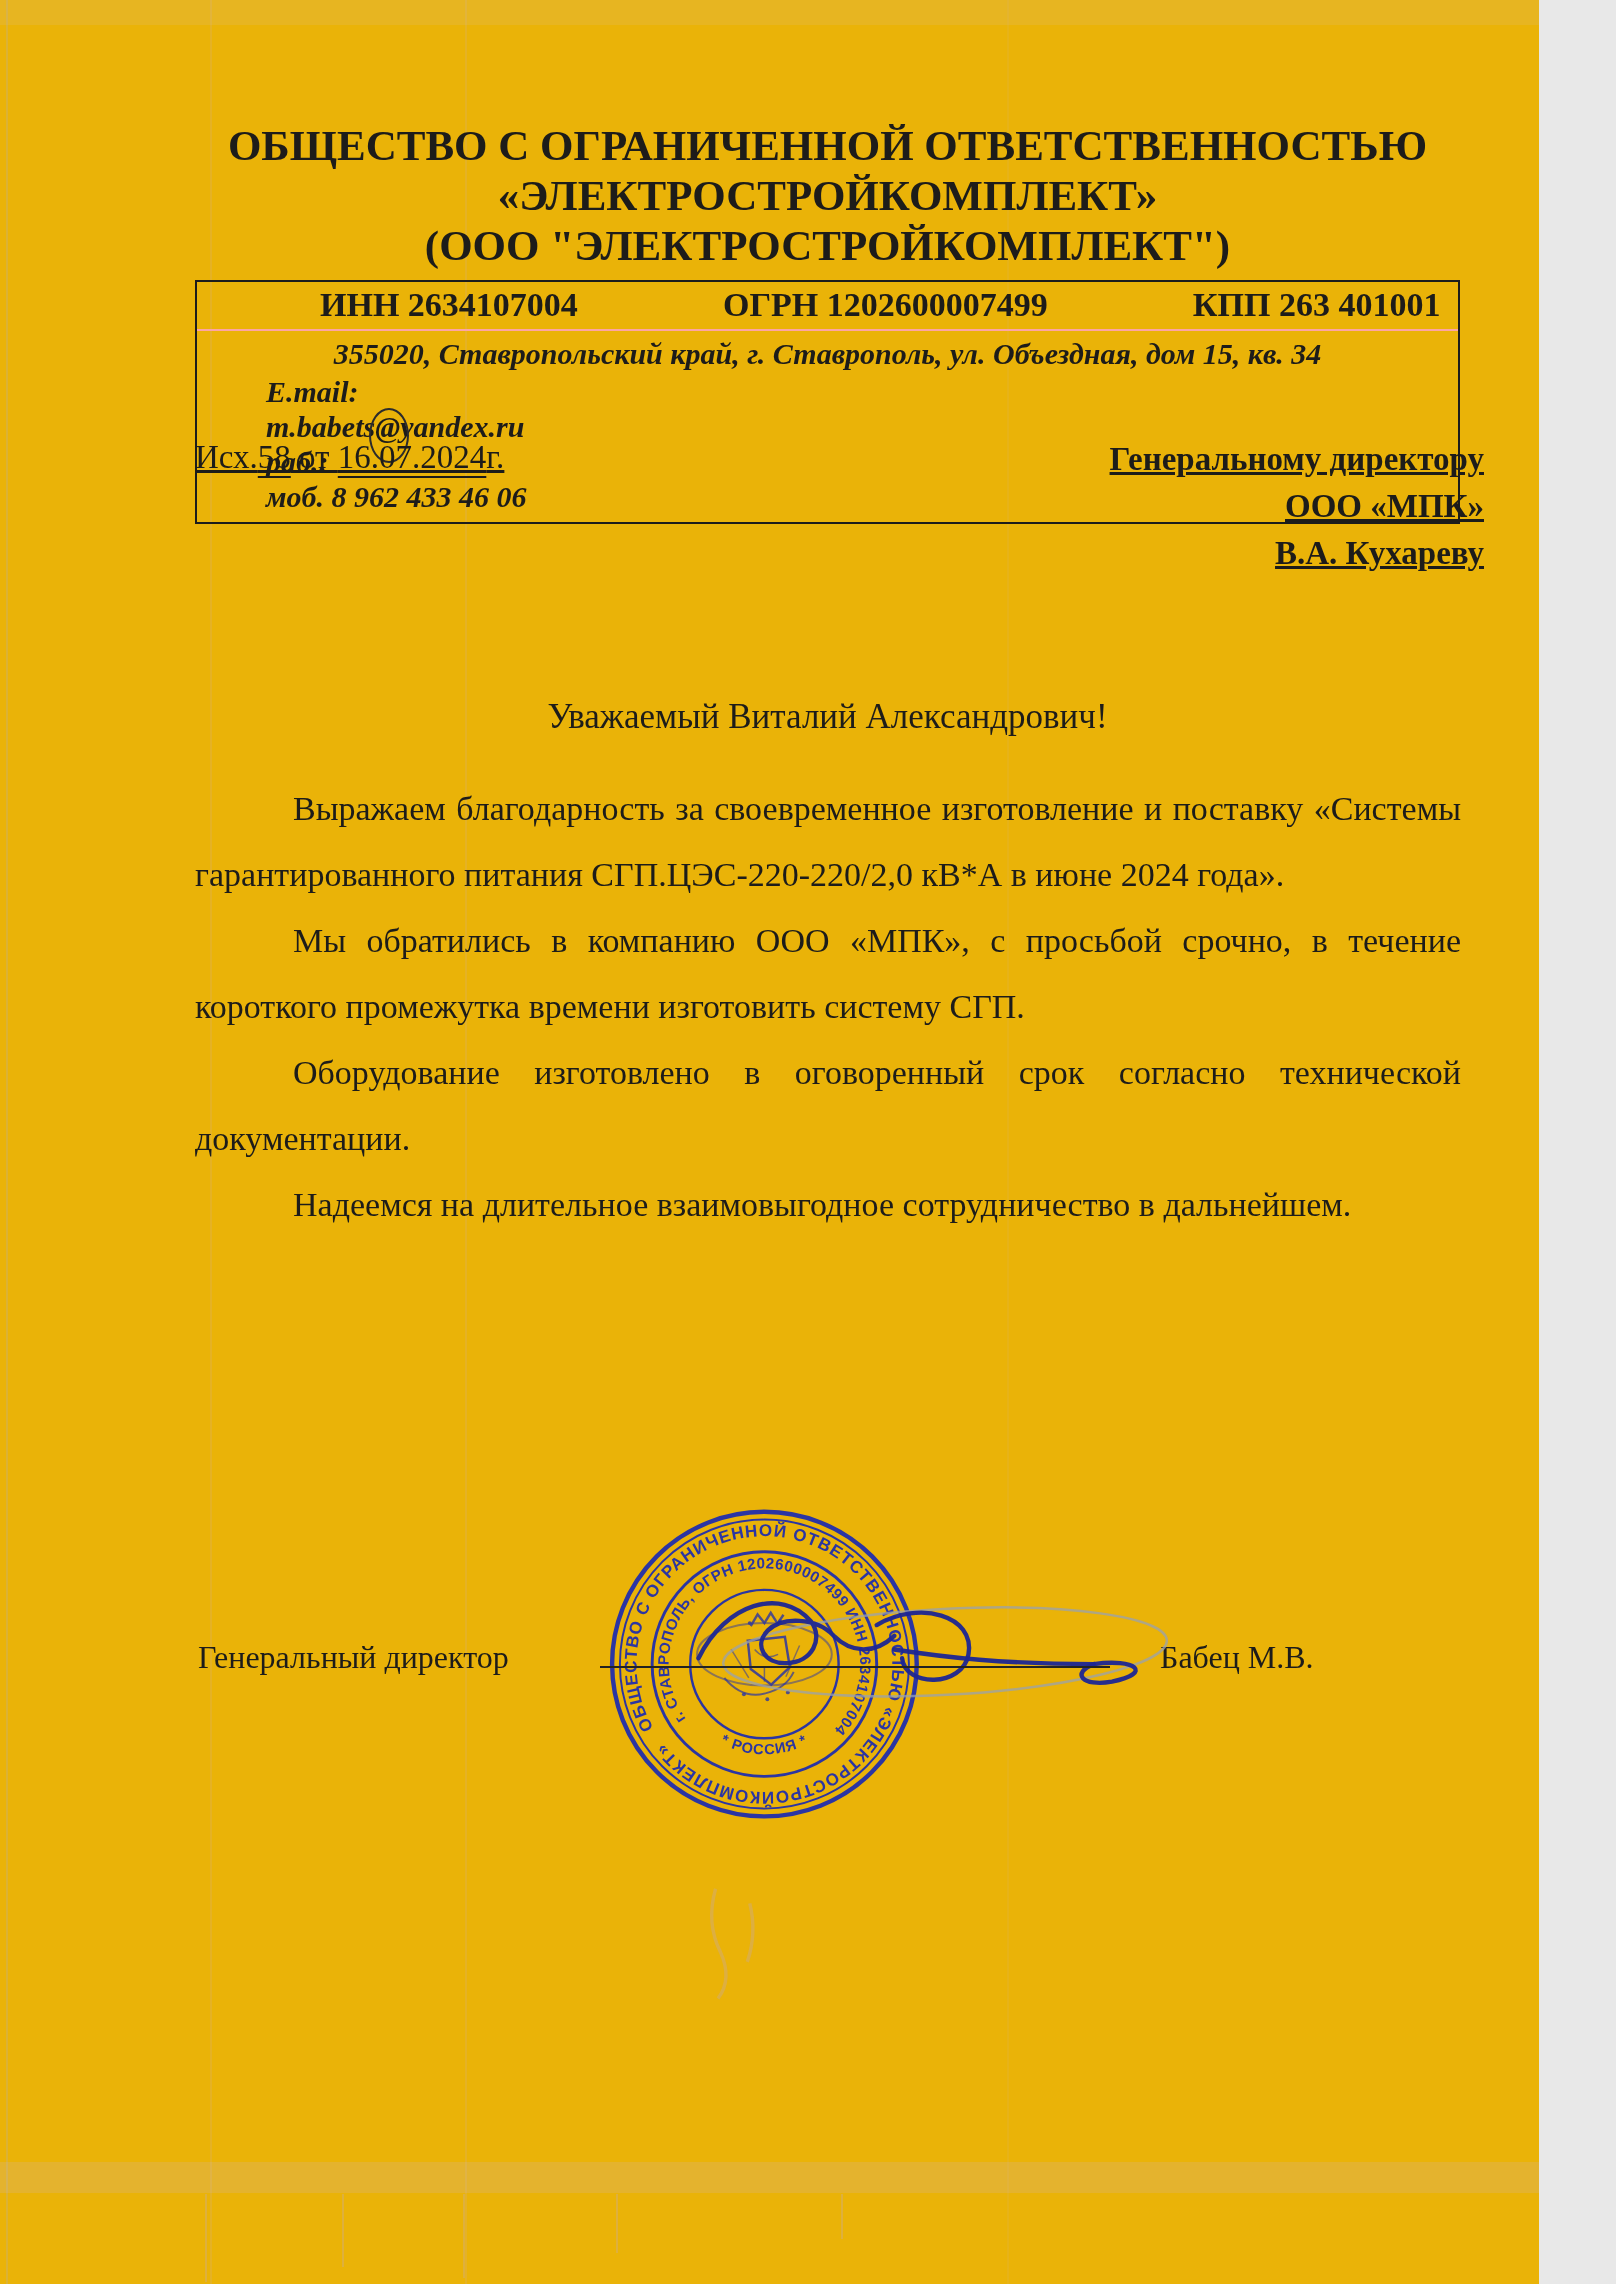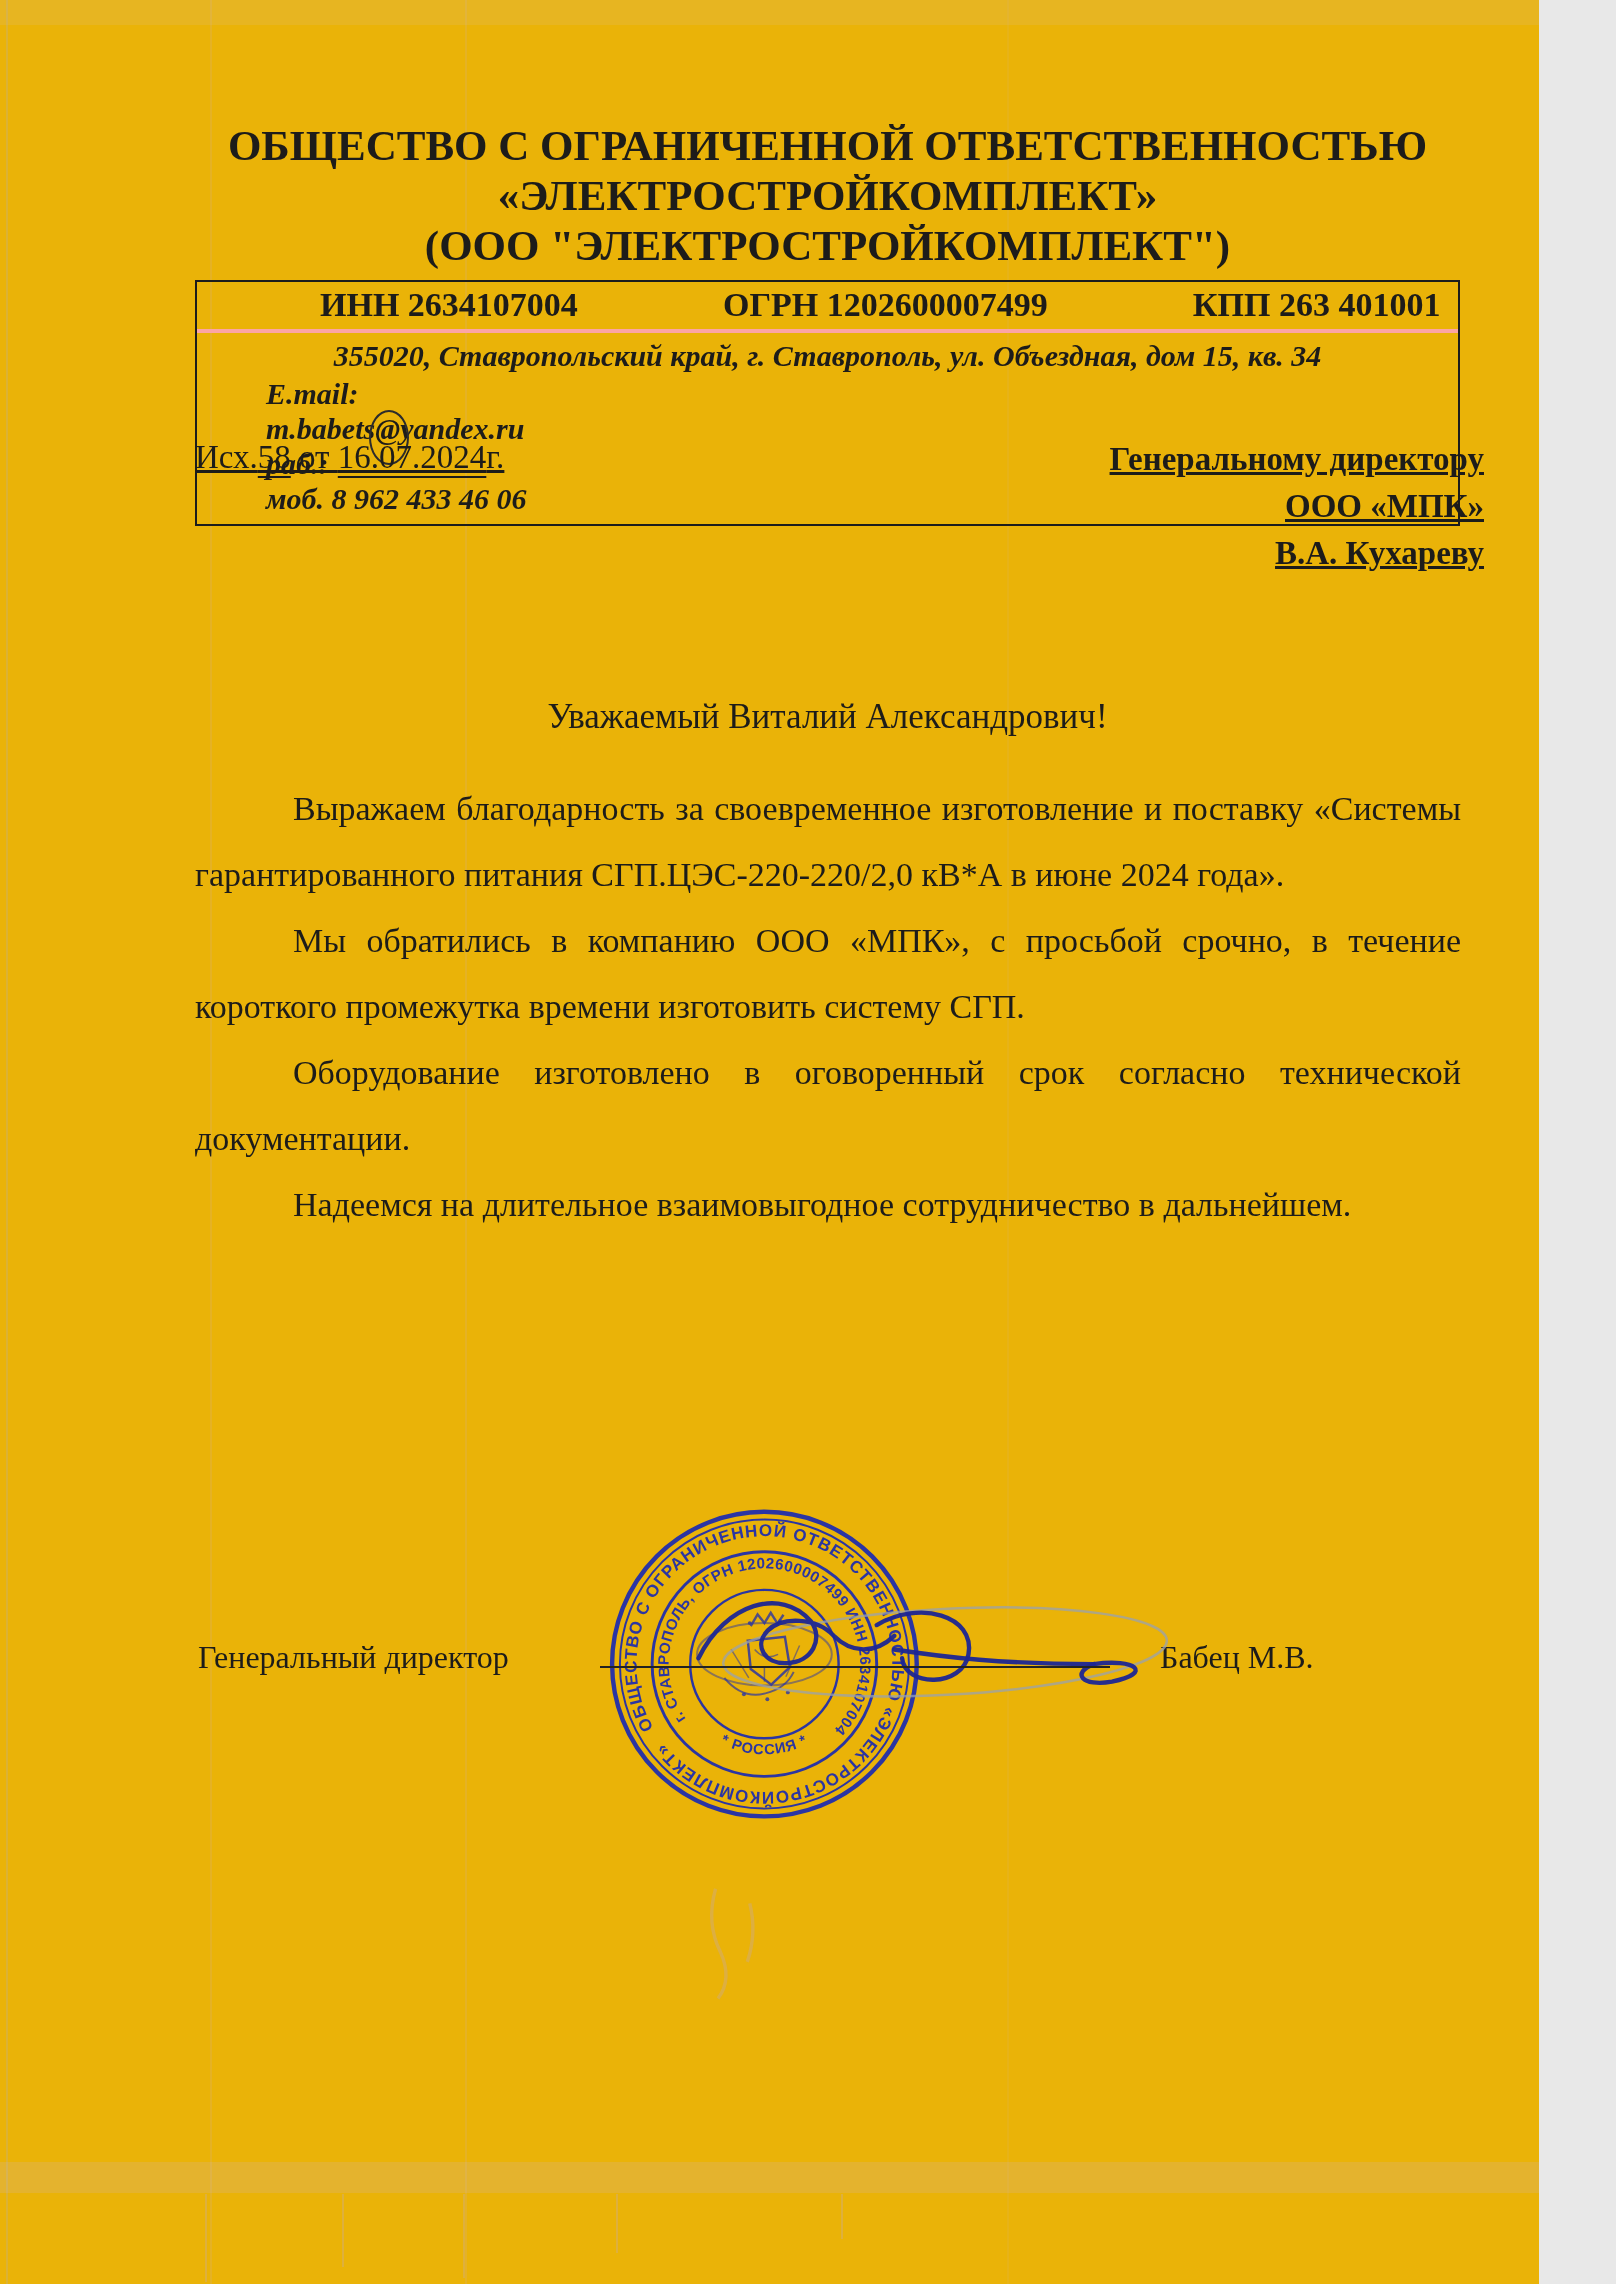--- a/index.html
+++ b/index.html
@@ -34,21 +34,21 @@
   .st4{left:616px;top:2194px;height:59px;}
   .st5{left:841px;top:2194px;height:45px;}
   
   .letterhead{position:absolute;left:195px;top:121px;width:1265px;text-align:center;}
   .org-line{font-weight:bold;font-size:43px;line-height:50px;white-space:nowrap;}
   .req-box{margin-top:8.8px;border:2px solid #1c1c1c;text-align:center;}
   .req-row1{
     display:flex;justify-content:space-between;align-items:flex-end;
     padding:3.9px 17.6px 4.9px 123px;
     font-weight:bold;font-size:34px;line-height:38px;
-    border-bottom:4px solid #fca5a5;white-space:nowrap;
+    border-bottom:2px solid #fca5a5;white-space:nowrap;
   }
   .req-address{font-weight:bold;font-style:italic;font-size:30px;line-height:35px;padding-top:5.9px;}
   .req-email{
     display:flex;justify-content:center;align-items:baseline;
     font-weight:bold;font-style:italic;font-size:30px;line-height:35px;
     padding:2.9px 0 7.8px;white-space:nowrap;flex-direction:column;
   }
   .gap-a{margin-right:45px;}
   .gap-b{margin:0 31px 0 69px;}
   .at{position:relative;display:inline-block;}

